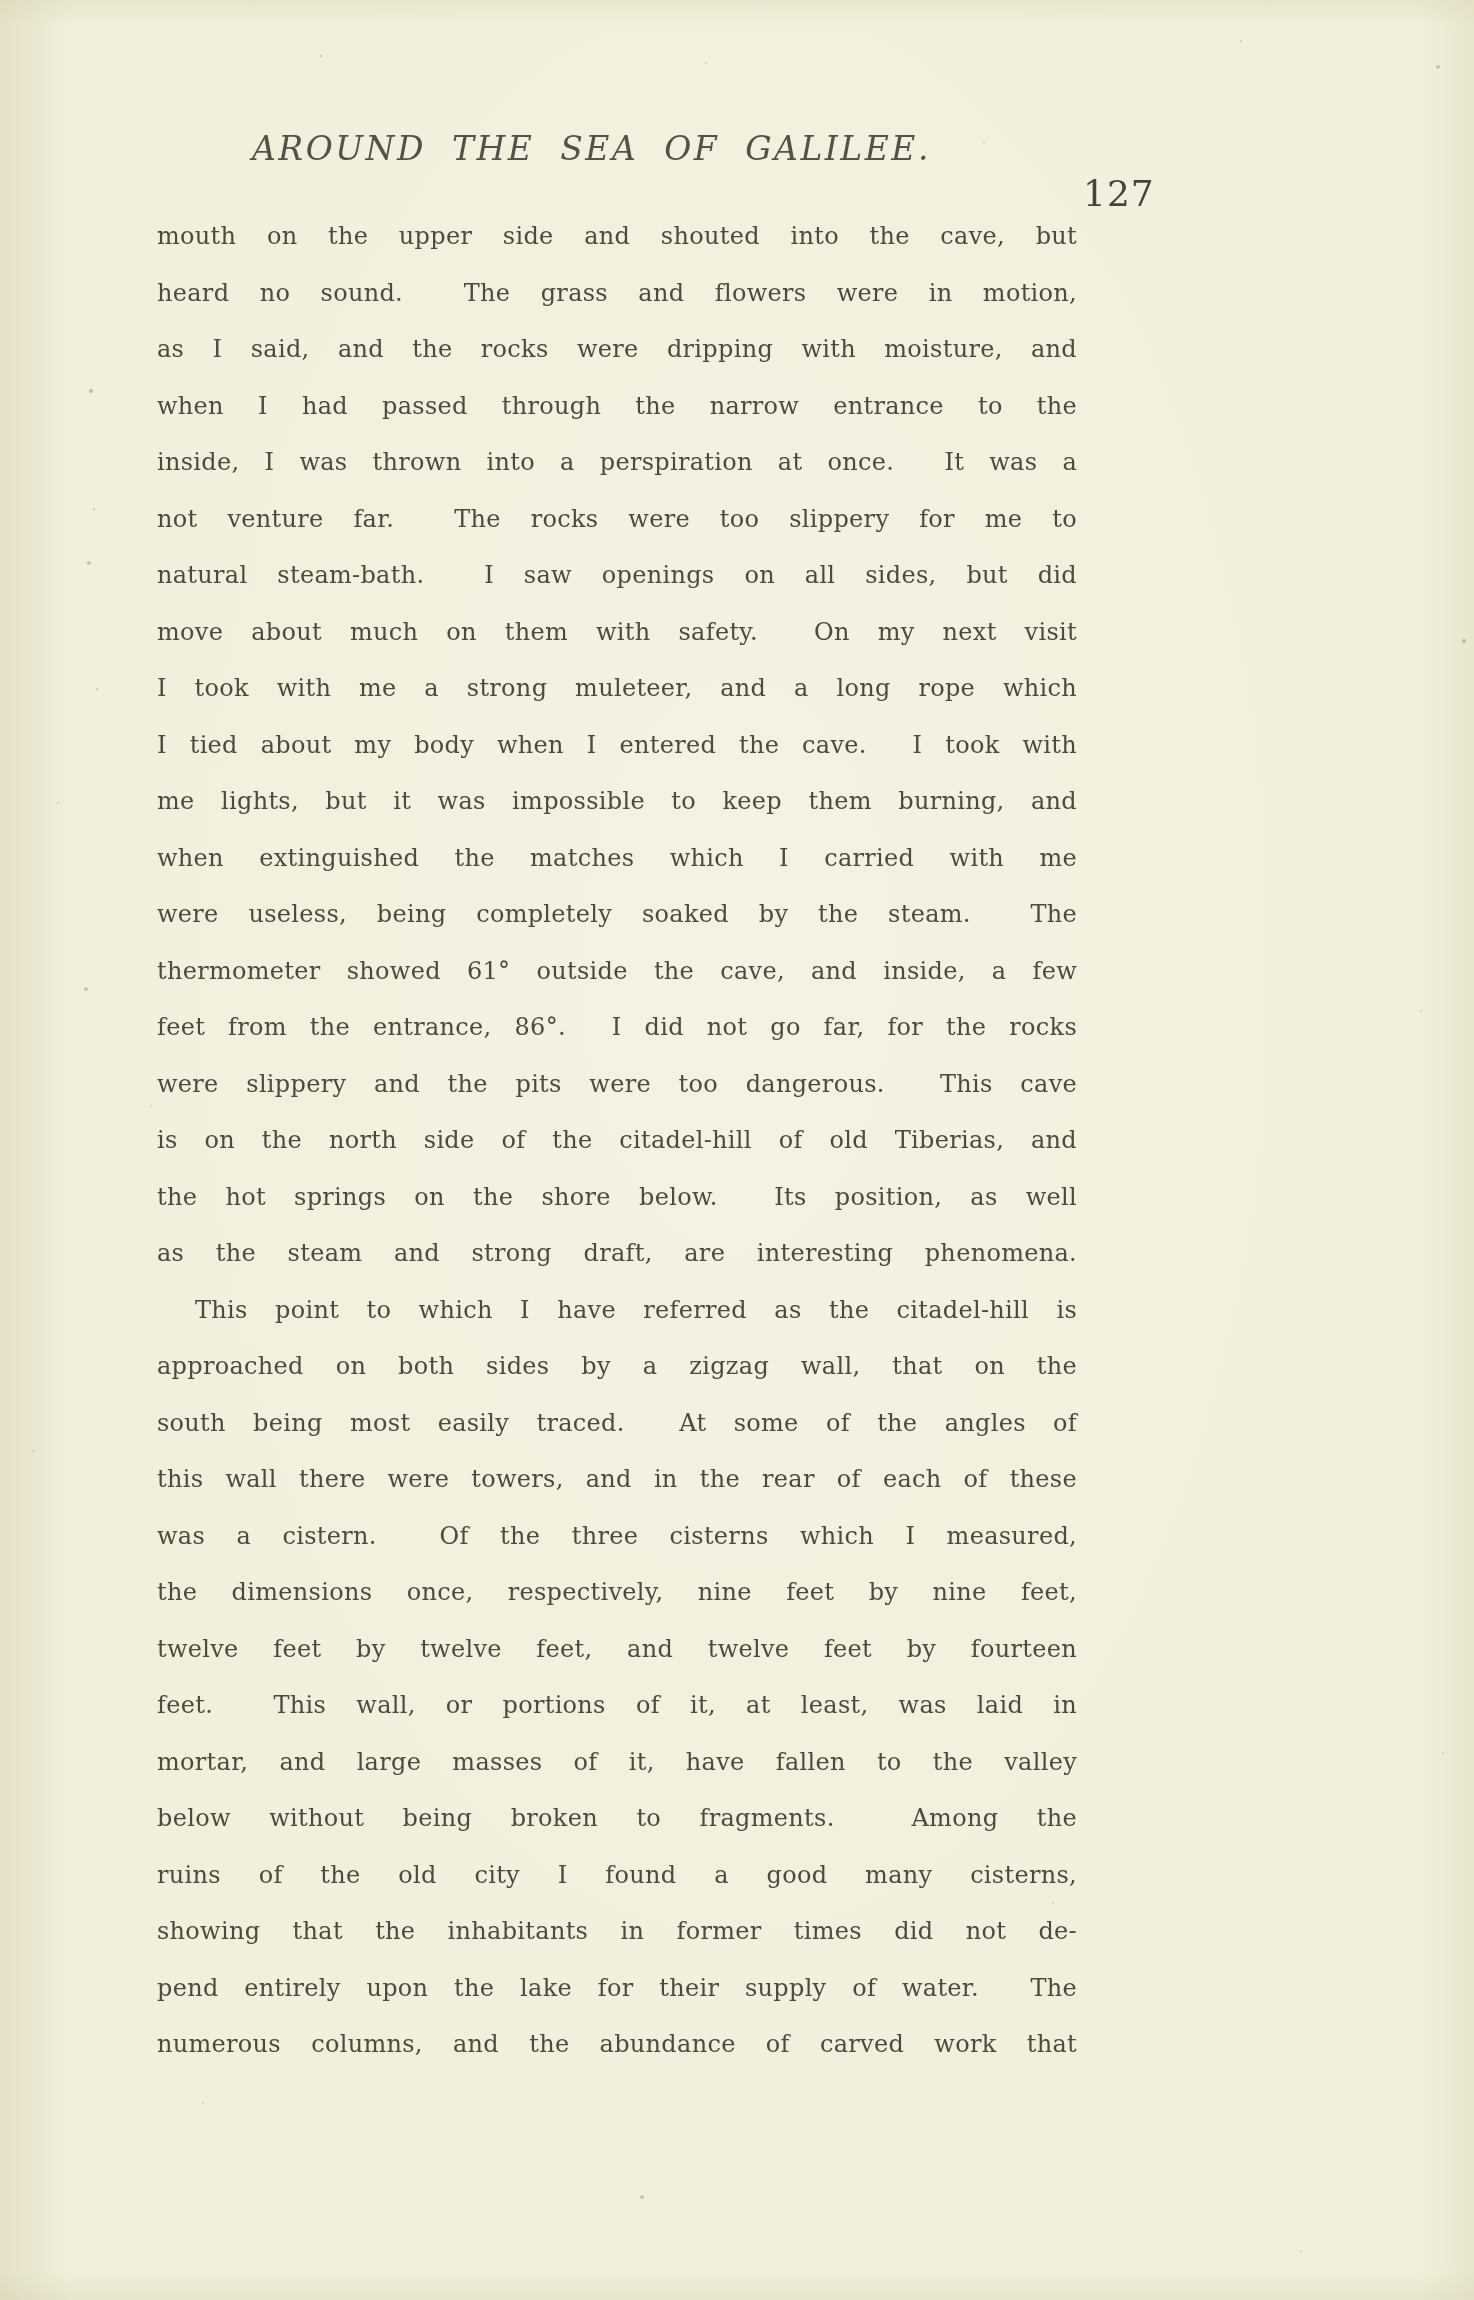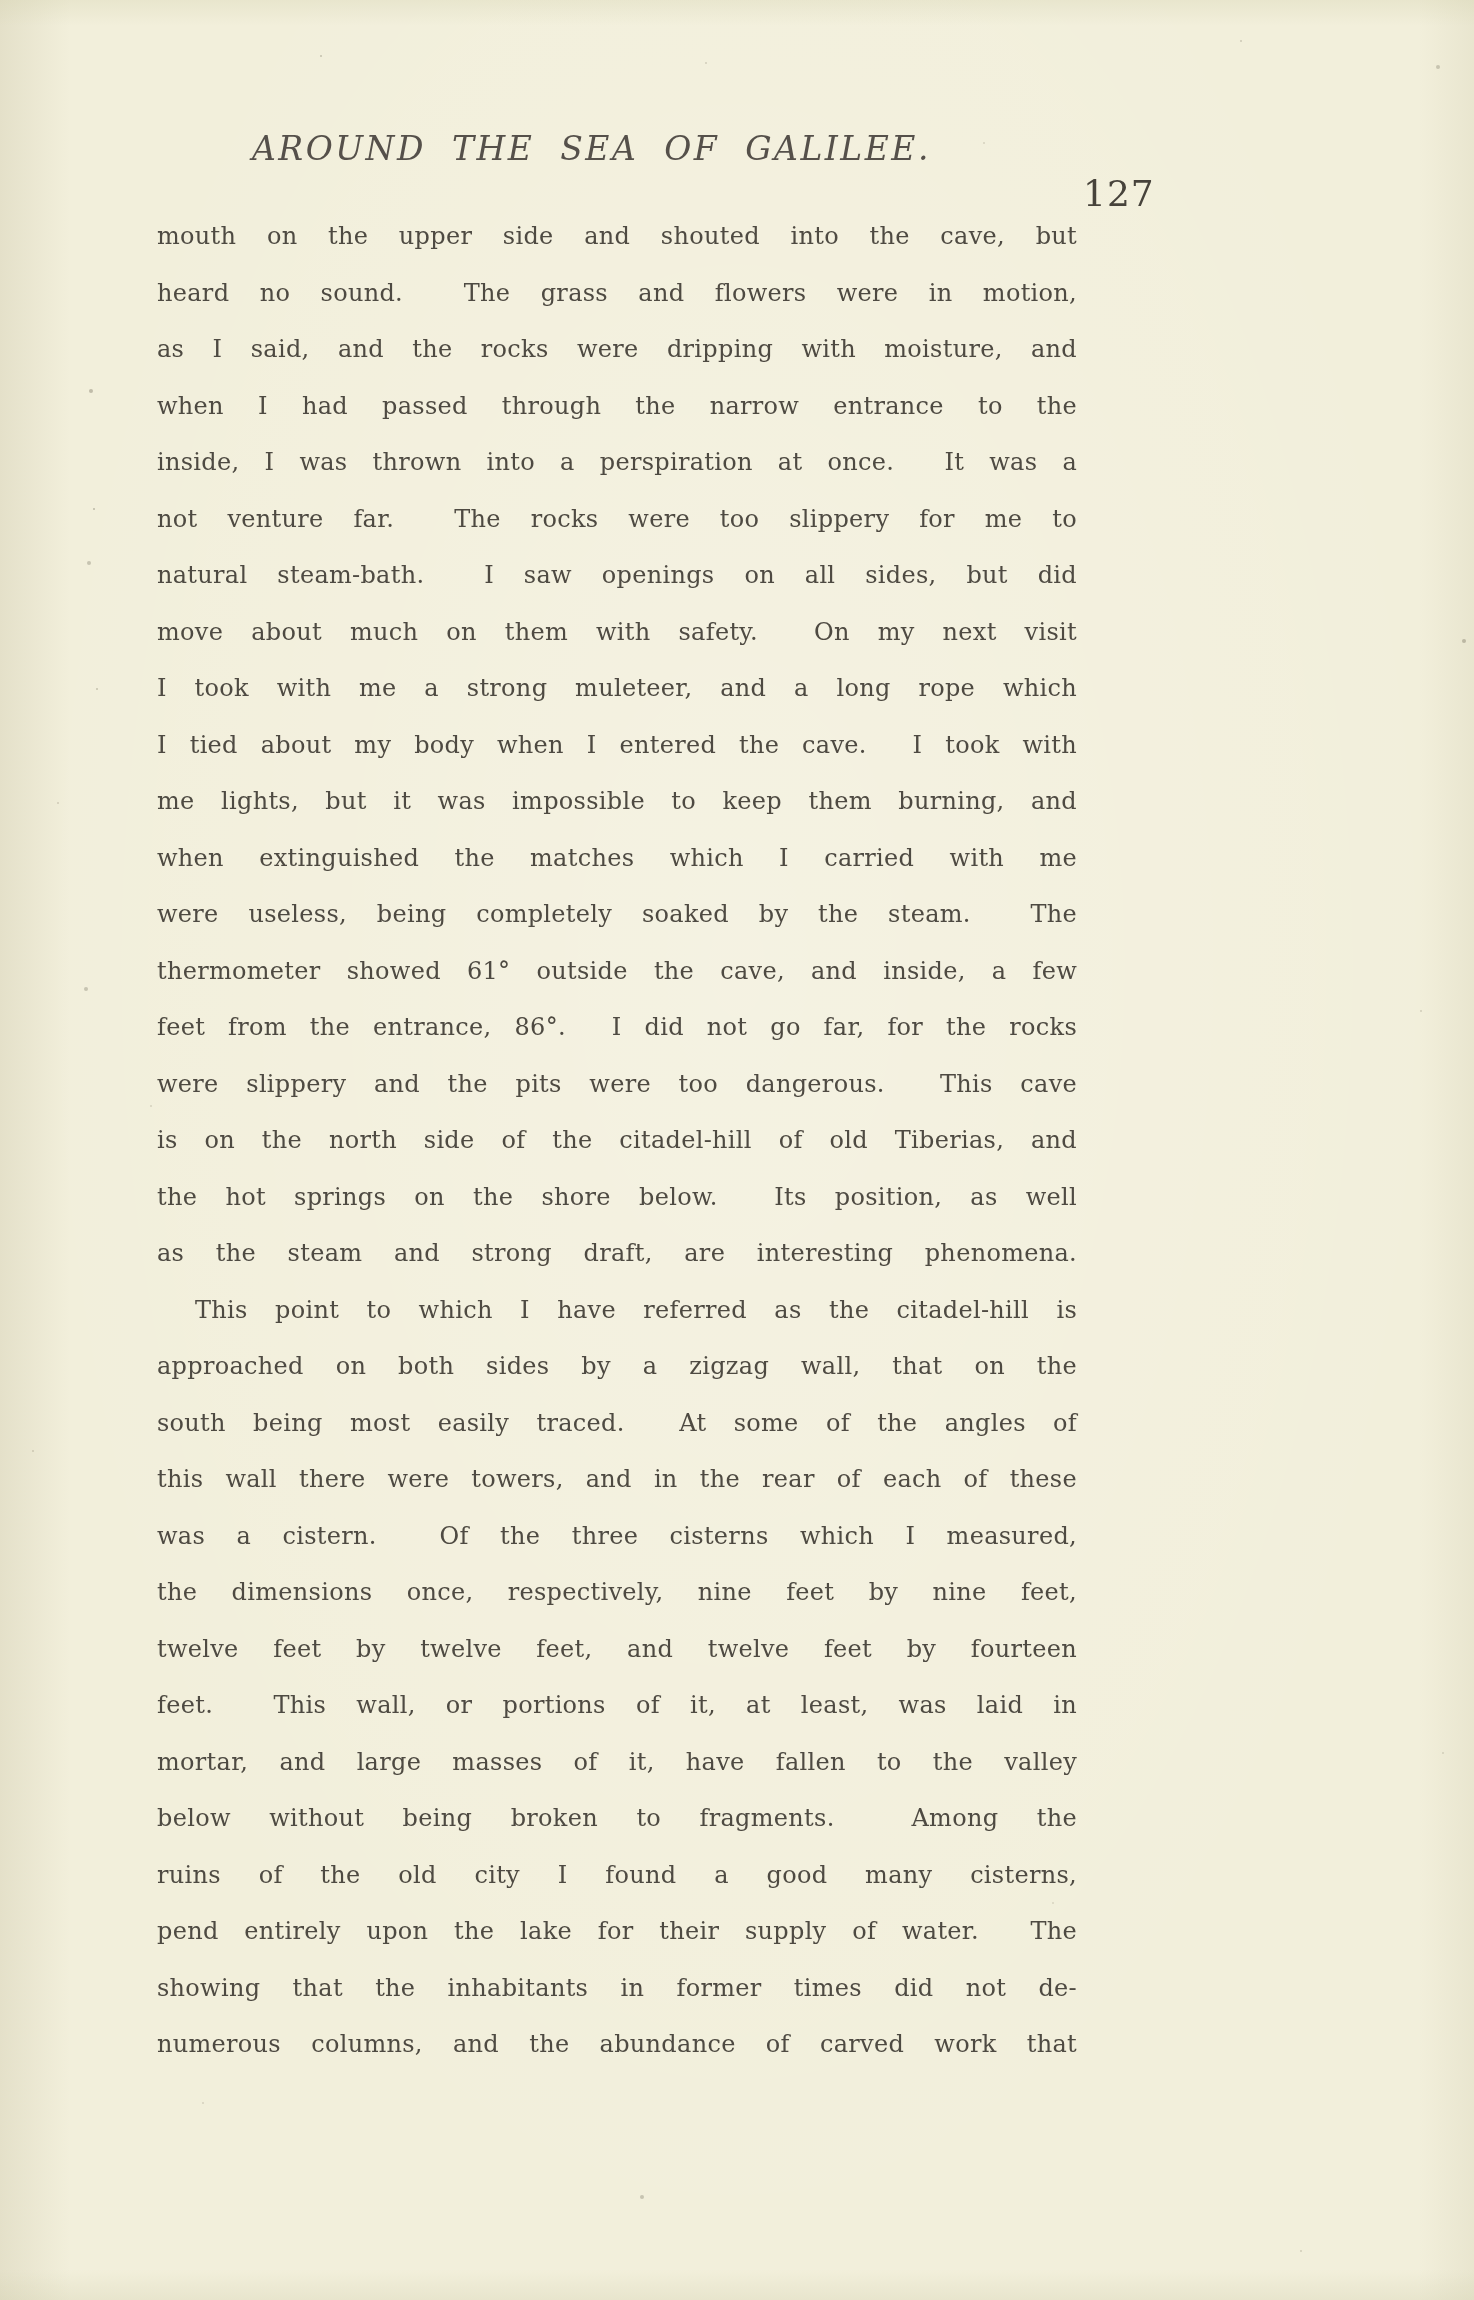--- a/index.html
+++ b/index.html
@@ -139,18 +139,18 @@
       <div class="line">approached on both sides by a zigzag wall, that on the</div>
       <div class="line">south being most easily traced.  At some of the angles of</div>
       <div class="line">this wall there were towers, and in the rear of each of these</div>
       <div class="line">was a cistern.  Of the three cisterns which I measured,</div>
       <div class="line">the dimensions once, respectively, nine feet by nine feet,</div>
       <div class="line">twelve feet by twelve feet, and twelve feet by fourteen</div>
       <div class="line">feet.  This wall, or portions of it, at least, was laid in</div>
       <div class="line">mortar, and large masses of it, have fallen to the valley</div>
       <div class="line">below without being broken to fragments.  Among the</div>
       <div class="line">ruins of the old city I found a good many cisterns,</div>
+      <div class="line">showing that the inhabitants in former times did not de-</div>
       <div class="line">pend entirely upon the lake for their supply of water.  The</div>
-      <div class="line">showing that the inhabitants in former times did not de-</div>
       <div class="line">numerous columns, and the abundance of carved work that</div>
     </div>
 
 </div>
 
 </body></html>

